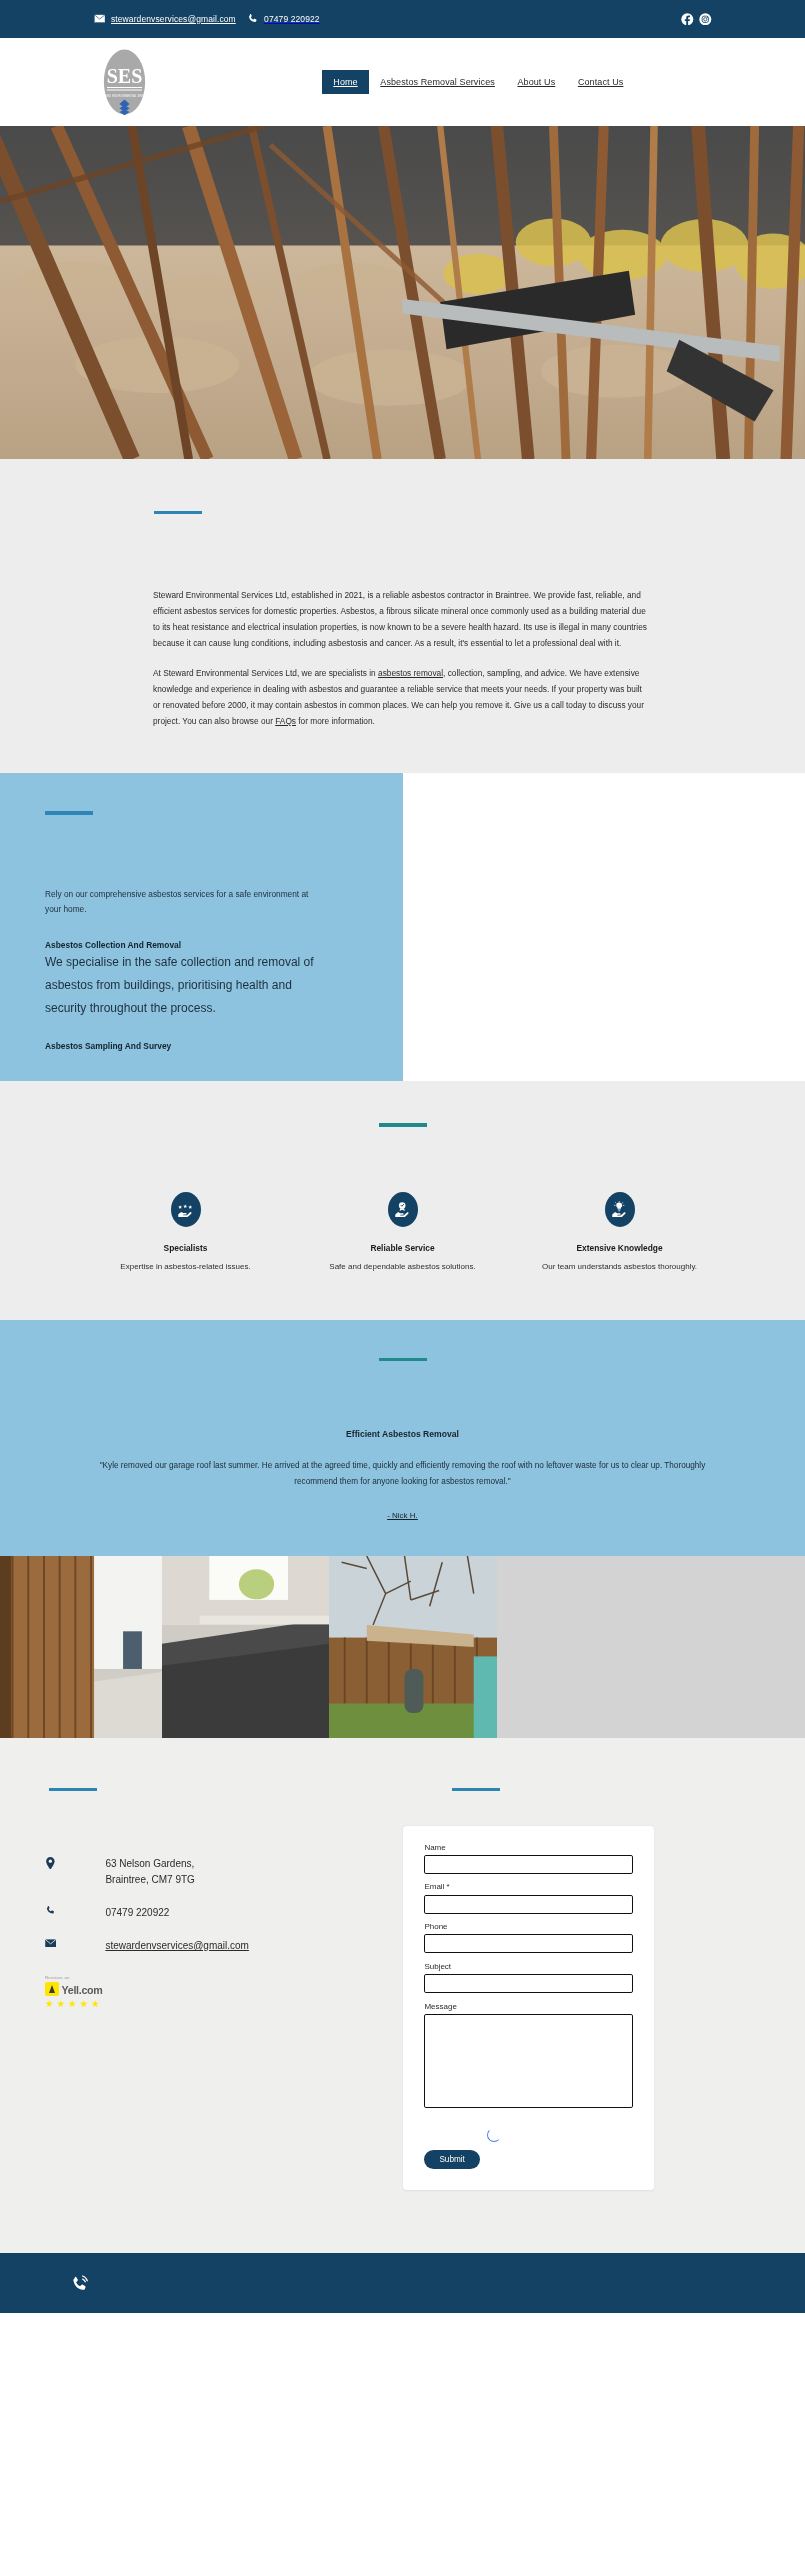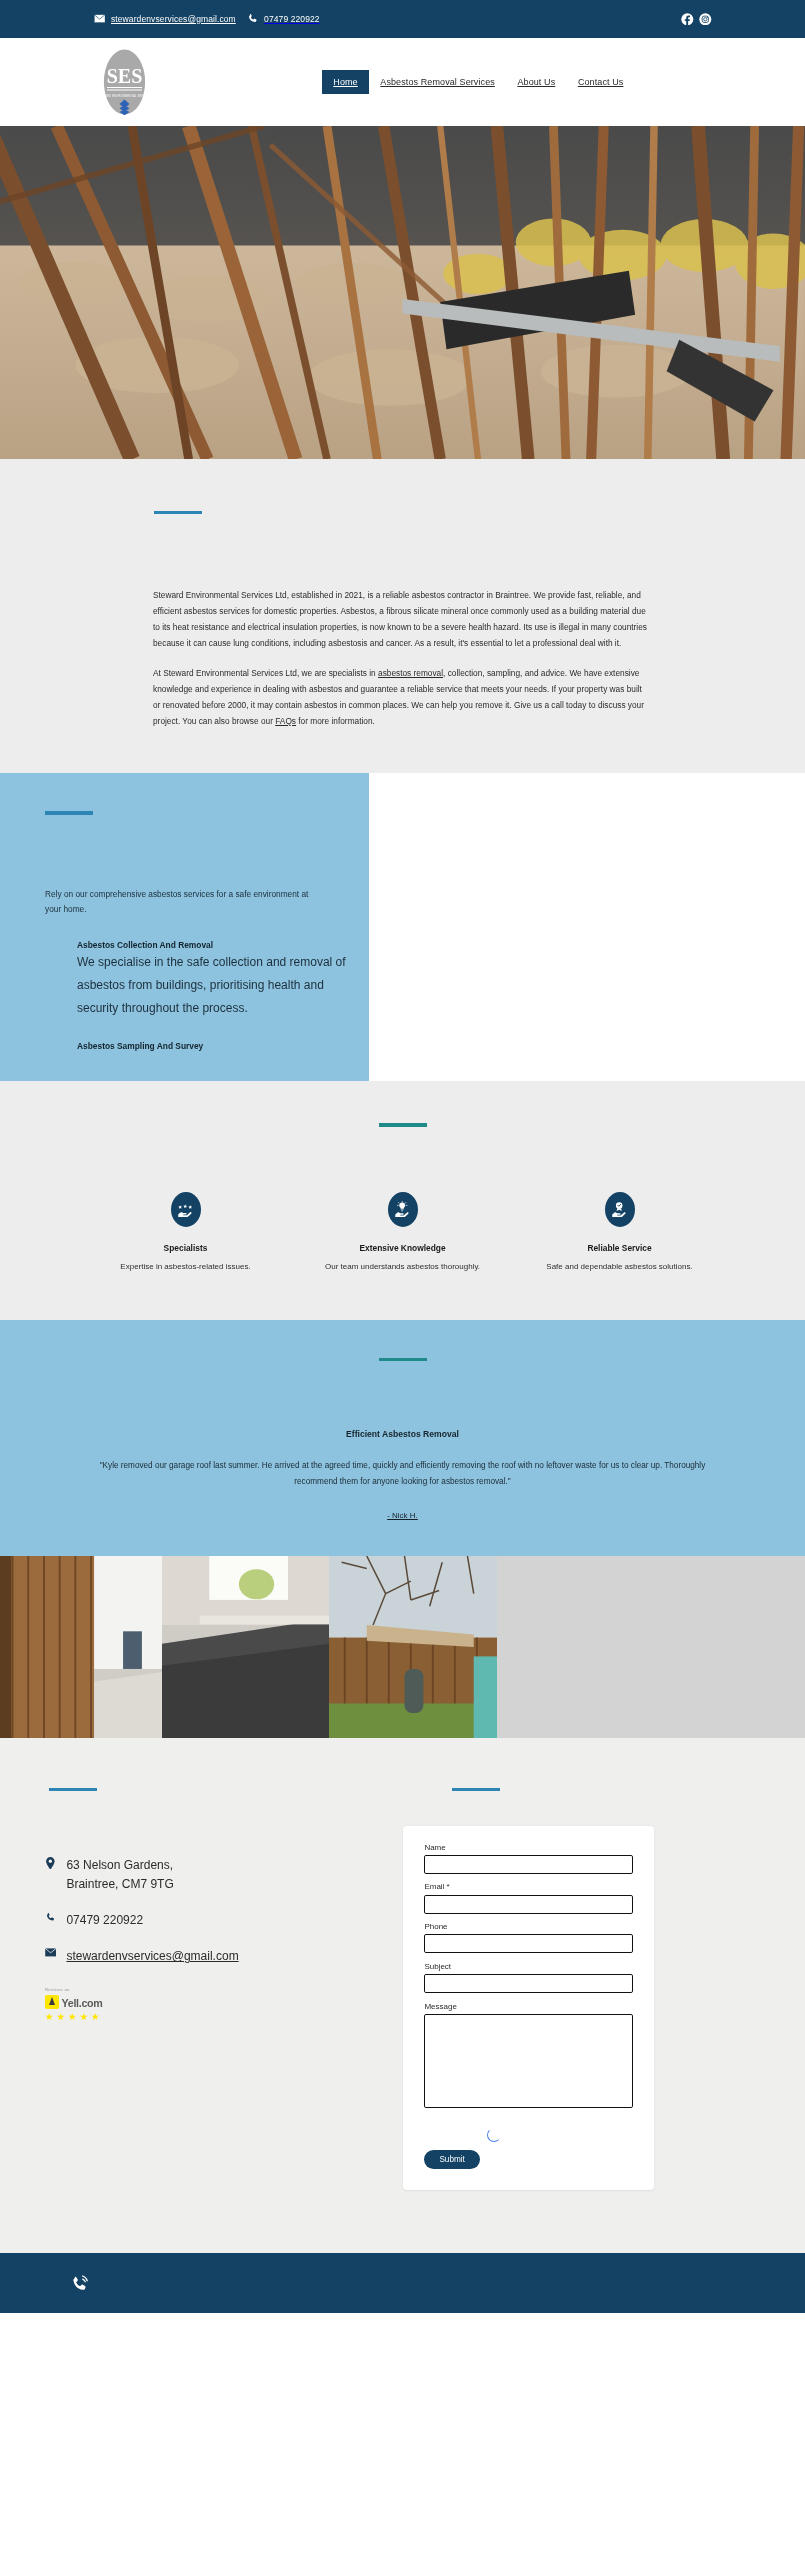--- a/index.html
+++ b/index.html
@@ -102,33 +102,33 @@
   .about-copy p + p { margin-top: 14px; }
   .about-copy a { color: #2b2b2b; text-decoration: underline; }
 
   
   .services {
     display: flex;
     background: #ffffff;
     height: 308px;
   }
   .services-left {
-    width: 369px;
+    width: 403px;
     background: #8dc3de;
     padding: 38px 0 0 45px;
     position: relative;
   }
   .services-left .rule { background: #2d85b5; margin-bottom: 72px; }
   .svc-lead {
     font-size: 8.3px;
     line-height: 1.92;
     color: #1d2f3d;
     width: 270px;
   }
-  .svc-block { margin-top: 21.4px; width: 277px; margin-left: 32px; }
+  .svc-block { margin-top: 21.4px; width: 277px; }
   .svc-title {
     font-size: 8.4px;
     font-weight: bold;
     color: #13242f;
     margin-bottom: 1.3px;
   }
   .svc-body {
     font-size: 12px;
     line-height: 1.9;
     color: #1d2f3d;
@@ -238,23 +238,24 @@
     padding-top: 30px;
   }
   .ci-row {
     display: flex;
     align-items: flex-start;
     gap: 8.8px;
     margin-bottom: 17.6px;
   }
   .ci-icon { width: 12.6px; min-width: 12.6px; padding-top: 0.6px; }
   .ci-text {
-    font-size: 12px;
+    font-size: 10px;
     line-height: 1.55;
     color: #2b2b2b;
+    margin-left: 39px;
   }
   .ci-text.link { text-decoration: underline; }
 
   .yell {
     margin-top: 21.4px;
     width: 94px;
   }
   .yell-caption {
     font-size: 4.4px;
     color: #9a9a9a;
@@ -516,47 +517,47 @@
         </svg>
       </div>
       <div class="feature-title">Specialists</div>
       <div class="feature-text">Expertise in asbestos-related issues.</div>
     </div>
 
     <div class="feature">
       <div class="feature-badge">
         <svg viewBox="0 0 26 26">
           <g fill="#ffffff">
+            <circle cx="13" cy="7" r="5.2"></circle>
+            <path d="M9.9 11.6l-1 4.4 4.1-2 4.1 2-1-4.4z"></path>
+            <path d="M2 21.5l3.6-3.1c.6-.5 1.5-.6 2.2-.2l2.1 1.2h4.3c.7 0 1.2.6 1.2 1.2s-.5 1.2-1.2 1.2H10v1.1h4.4c.9 0 1.7-.3 2.3-.9l4-3.7c.6-.5 1.5-.5 2 .1.5.6.5 1.5-.1 2l-4.5 4.2c-1 1-2.4 1.5-3.8 1.5H2z"></path>
+          </g>
+          <path d="M10.9 6.8l1.5 1.5 2.9-3" fill="none" stroke="#134264" stroke-width="1.4" stroke-linecap="round" stroke-linejoin="round"></path>
+        </svg>
+      </div>
+      <div class="feature-title">Reliable Service</div>
+      <div class="feature-text">Safe and dependable asbestos solutions.</div>
+    </div>
+
+    <div class="feature">
+      <div class="feature-badge">
+        <svg viewBox="0 0 26 26">
+          <g fill="#ffffff">
             <path d="M13 2.2c-2.6 0-4.7 2.1-4.7 4.7 0 1.6.8 3 2 3.9v1.5h5.4v-1.5c1.2-.9 2-2.3 2-3.9 0-2.6-2.1-4.7-4.7-4.7z"></path>
             <rect x="10.7" y="13.3" width="4.6" height="1.1" rx=".5"></rect>
             <rect x="11.3" y="15" width="3.4" height="1.1" rx=".5"></rect>
             <g stroke="#ffffff" stroke-width="1.1" stroke-linecap="round">
               <path d="M13 .6v1.2M7.3 2.4l.8 1M18.7 2.4l-.8 1M5.4 6.9h1.2M19.4 6.9h1.2"></path>
             </g>
             <path d="M2 21.5l3.6-3.1c.6-.5 1.5-.6 2.2-.2l2.1 1.2h4.3c.7 0 1.2.6 1.2 1.2s-.5 1.2-1.2 1.2H10v1.1h4.4c.9 0 1.7-.3 2.3-.9l4-3.7c.6-.5 1.5-.5 2 .1.5.6.5 1.5-.1 2l-4.5 4.2c-1 1-2.4 1.5-3.8 1.5H2z"></path>
           </g>
         </svg>
       </div>
       <div class="feature-title">Extensive Knowledge</div>
       <div class="feature-text">Our team understands asbestos thoroughly.</div>
-    </div>
-
-    <div class="feature">
-      <div class="feature-badge">
-        <svg viewBox="0 0 26 26">
-          <g fill="#ffffff">
-            <circle cx="13" cy="7" r="5.2"></circle>
-            <path d="M9.9 11.6l-1 4.4 4.1-2 4.1 2-1-4.4z"></path>
-            <path d="M2 21.5l3.6-3.1c.6-.5 1.5-.6 2.2-.2l2.1 1.2h4.3c.7 0 1.2.6 1.2 1.2s-.5 1.2-1.2 1.2H10v1.1h4.4c.9 0 1.7-.3 2.3-.9l4-3.7c.6-.5 1.5-.5 2 .1.5.6.5 1.5-.1 2l-4.5 4.2c-1 1-2.4 1.5-3.8 1.5H2z"></path>
-          </g>
-          <path d="M10.9 6.8l1.5 1.5 2.9-3" fill="none" stroke="#134264" stroke-width="1.4" stroke-linecap="round" stroke-linejoin="round"></path>
-        </svg>
-      </div>
-      <div class="feature-title">Reliable Service</div>
-      <div class="feature-text">Safe and dependable asbestos solutions.</div>
     </div>
 
   </div>
 </section>
 
 <section class="testimonial">
   <div class="rule"></div>
   <div class="tst-title">Efficient Asbestos Removal</div>
   <div class="tst-quote">"Kyle removed our garage roof last summer. He arrived at the agreed time, quickly and efficiently removing the roof with no leftover waste for us to clear up. Thoroughly recommend them for anyone looking for asbestos removal."</div>
   <div class="tst-author">- Nick H.</div>

